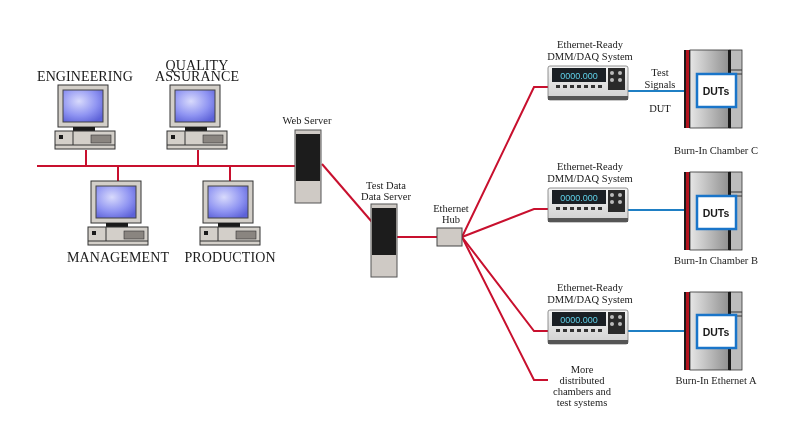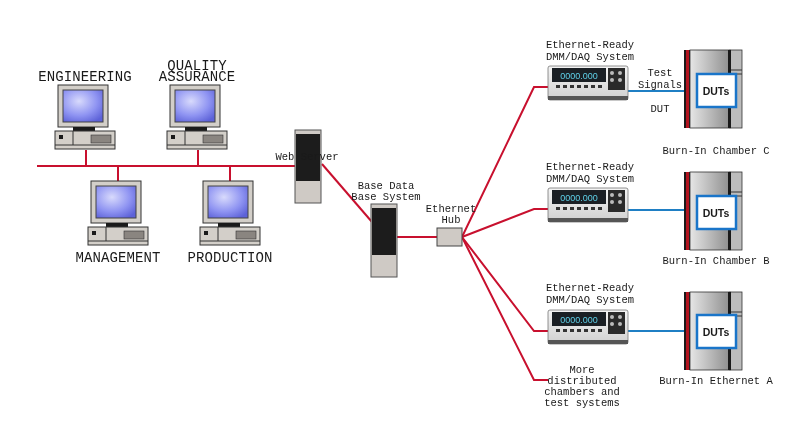--- a/index.html
+++ b/index.html
@@ -1,18 +1,18 @@
 <!DOCTYPE html>
 <html><head>
 <meta charset="utf-8">
 <style>
   html, body { margin:0; padding:0; background:#ffffff; }
   body { width:800px; height:443px; overflow:hidden; position:relative; font-family:"Liberation Sans", sans-serif; }
   #diagram { position:absolute; left:0; top:0; width:800px; height:443px; }
-  .lbl { position:absolute; font-family:Liberation Mono, monospace; font-size:10.5px; color:#1a1a1a; text-align:right; line-height:12px; white-space:nowrap; transform:translateX(-50%); }
+  .lbl { position:absolute; font-family:Liberation Serif, serif; font-size:10.5px; color:#1a1a1a; text-align:right; line-height:12px; white-space:nowrap; transform:translateX(-50%); }
   .lbl.caps { font-size:14px; letter-spacing:0.1px; }
 </style>
 </head>
 <body>
 
 <svg id="diagram" viewBox="0 0 800 443" xmlns="http://www.w3.org/2000/svg">
   <defs>
     <radialGradient id="scr" cx="40%" cy="35%" r="75%">
       <stop offset="0" stop-color="#d8dafc"></stop>
       <stop offset="0.6" stop-color="#8f94f2"></stop>
@@ -217,23 +217,23 @@
     <text x="716" y="336" font-family="Liberation Sans, sans-serif" font-size="10.5" font-weight="bold" fill="#1a1a1a" text-anchor="middle">DUTs</text>
   </g>
 </svg>
 
 <div class="lbl caps" style="left:85px;top:71px;">ENGINEERING</div>
 <div class="lbl caps" style="left:197px;top:60px;">QUALITY</div>
 <div class="lbl caps" style="left:197px;top:71px;">ASSURANCE</div>
 <div class="lbl caps" style="left:118px;top:252px;">MANAGEMENT</div>
 <div class="lbl caps" style="left:230px;top:252px;">PRODUCTION</div>
 
-<div class="lbl" style="left:307px;top:115px;margin-top:36px;">Web Server</div>
-<div class="lbl" style="left:386px;top:180px;">Base Data</div>
-<div class="lbl" style="left:386px;top:191px;">Base System</div>
+<div class="lbl" style="left:307px;top:115px;">Web Server</div>
+<div class="lbl" style="left:386px;top:180px;">Test Data</div>
+<div class="lbl" style="left:386px;top:191px;">Data Server</div>
 <div class="lbl" style="left:451px;top:203px;">Ethernet</div>
 <div class="lbl" style="left:451px;top:214px;">Hub</div>
 
 <div class="lbl" style="left:590px;top:39px;">Ethernet-Ready</div>
 <div class="lbl" style="left:590px;top:51px;">DMM/DAQ System</div>
 <div class="lbl" style="left:590px;top:161px;">Ethernet-Ready</div>
 <div class="lbl" style="left:590px;top:173px;">DMM/DAQ System</div>
 <div class="lbl" style="left:590px;top:282px;">Ethernet-Ready</div>
 <div class="lbl" style="left:590px;top:294px;">DMM/DAQ System</div>
 

